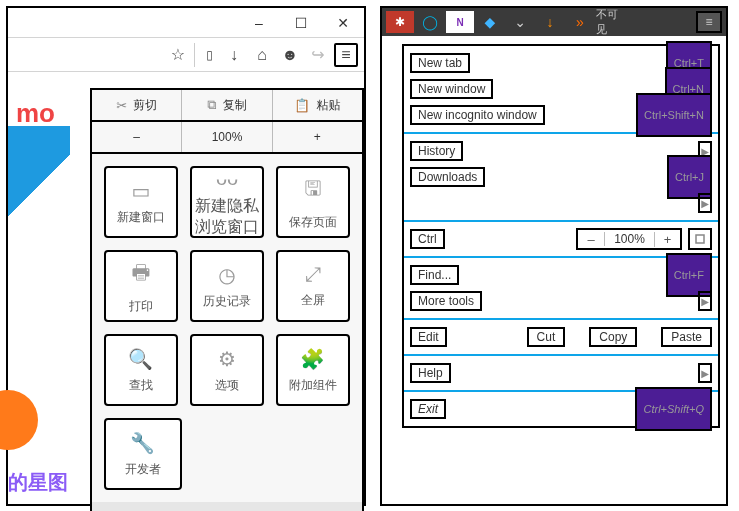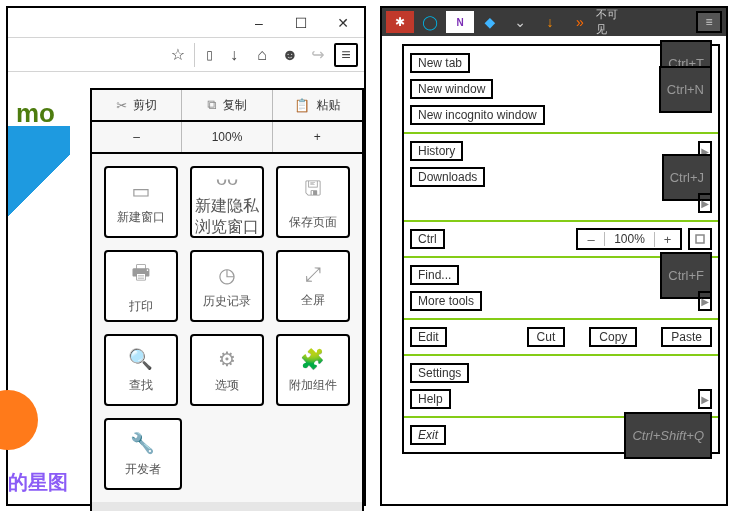--- a/index.html
+++ b/index.html
@@ -42,21 +42,21 @@
   .browser-toolbar .hamburger {
     border: 2px solid #000; border-radius: 2px;
   }
 
   .page-bg {
     position: absolute; left: 0; top: 64px; right: 0; bottom: 0;
     background: #fff;
   }
   .page-bg .mo {
     position: absolute; left: 8px; top: 26px;
-    font-size: 26px; font-weight: 700; color: #4d7c0f;
+    font-size: 26px; font-weight: 700; color: #ef4444;
   }
   .page-bg .blue-tri {
     position: absolute; left: 0; top: 54px; width: 62px; height: 120px;
     background: linear-gradient(135deg, #1e9ae0 50%, transparent 50%);
   }
   .page-bg .half-circle {
     position: absolute; left: -30px; top: 318px; width: 60px; height: 60px;
     background: #ff7a1a; border-radius: 50%;
   }
   .page-bg .zh {
@@ -110,32 +110,32 @@
     font-size: 14px;
   }
   .chrome-toolbar .ham {
     margin-left: auto; width: 26px; height: 22px; border: 2px solid #000;
     display: flex; align-items: center; justify-content: center; color: #ccc; background:#555;
   }
 
   .chrome-menu {
     border: 2px solid #000; margin: 8px 6px 0 20px; background: #fff;
   }
-  .cm-section { border-bottom: 2px solid #84cc16; padding: 4px 6px; }
+  .cm-section { border-bottom: 2px solid #0ea5e9; padding: 4px 6px; }
   .cm-section:last-child { border-bottom: none; font-style: italic; }
   .cm-row {
     display: flex; align-items: center; height: 26px; position: relative;
   }
   .cm-label {
     border: 2px solid #000; padding: 1px 6px; font-size: 12px; color: #333;
     display: inline-block; background: #fff;
   }
   .cm-shortcut {
-    border: 2px solid #000; padding: 14px 6px; font-size: 13px; color: #999;
-    margin-left: auto; background: #404040;
+    border: 2px solid #000; padding: 14px 6px; font-size: 11px; color: #999;
+    margin-left: auto; background: #4c1d95;
   }
   .cm-arrow {
     border: 2px solid #000; width: 14px; height: 20px; margin-left: auto;
     display: flex; align-items: center; justify-content: center; font-size: 10px; color: #888;
   }
 
   .cm-zoom {
     display: flex; align-items: center; gap: 6px;
   }
   .cm-zoom .zgroup {
@@ -284,20 +284,21 @@
       <div class="cm-row">
         <span class="cm-label">New tab</span>
         <span class="cm-shortcut">Ctrl+T</span>
       </div>
       <div class="cm-row">
         <span class="cm-label">New window</span>
         <span class="cm-shortcut">Ctrl+N</span>
       </div>
       <div class="cm-row">
         <span class="cm-label">New incognito window</span>
+        <span class="cm-shortcut">Ctrl+Shift+N</span>
       </div>
     </div>
 
     <div class="cm-section">
       <div class="cm-row">
         <span class="cm-label">History</span>
         <span class="cm-arrow">▶</span>
       </div>
       <div class="cm-row">
         <span class="cm-label">Downloads</span>
@@ -340,23 +341,20 @@
         <span class="cm-label lbl-only">Edit</span>
         <span class="spacer"></span>
         <span class="editbtn">Cut</span>
         <span class="editbtn">Copy</span>
         <span class="editbtn">Paste</span>
       </div>
     </div>
 
     <div class="cm-section">
       <div class="cm-row">
-        <span class="cm-label">Settings</span>
-      </div>
-      <div class="cm-row">
         <span class="cm-label">Help</span>
         <span class="cm-arrow">▶</span>
       </div>
     </div>
 
     <div class="cm-section">
       <div class="cm-row">
         <span class="cm-label">Exit</span>
         <span class="cm-shortcut">Ctrl+Shift+Q</span>
       </div>

